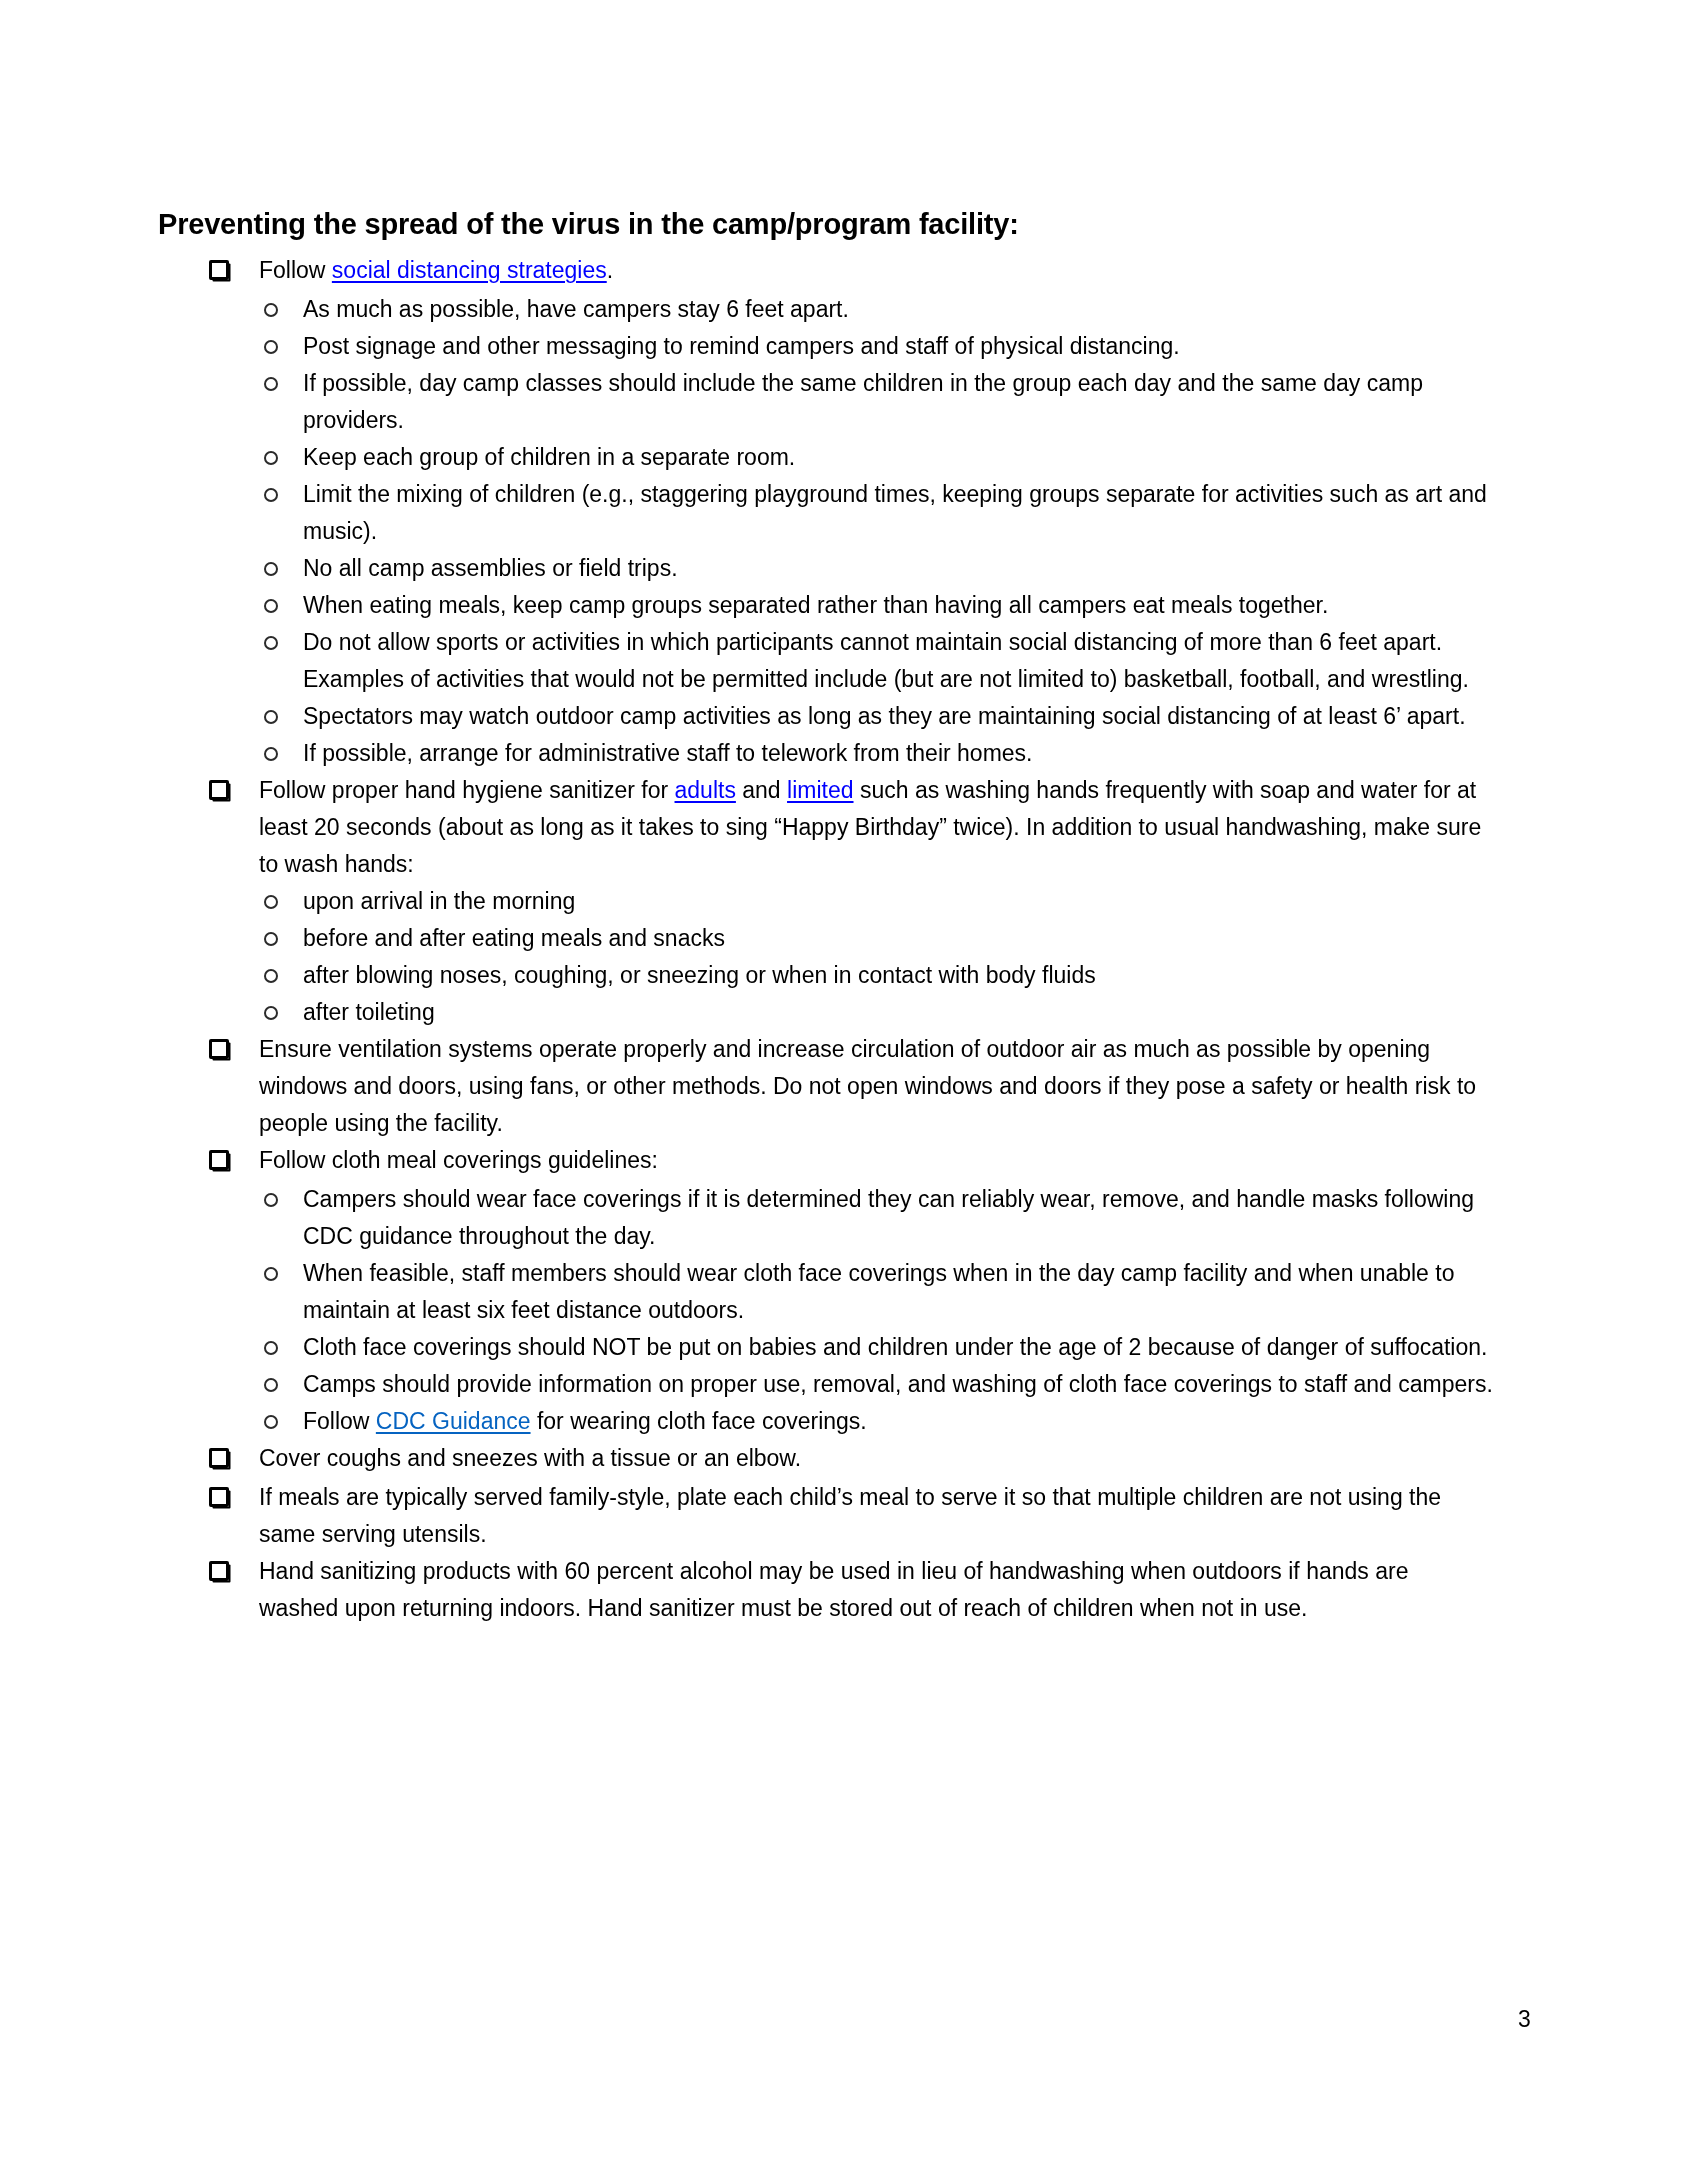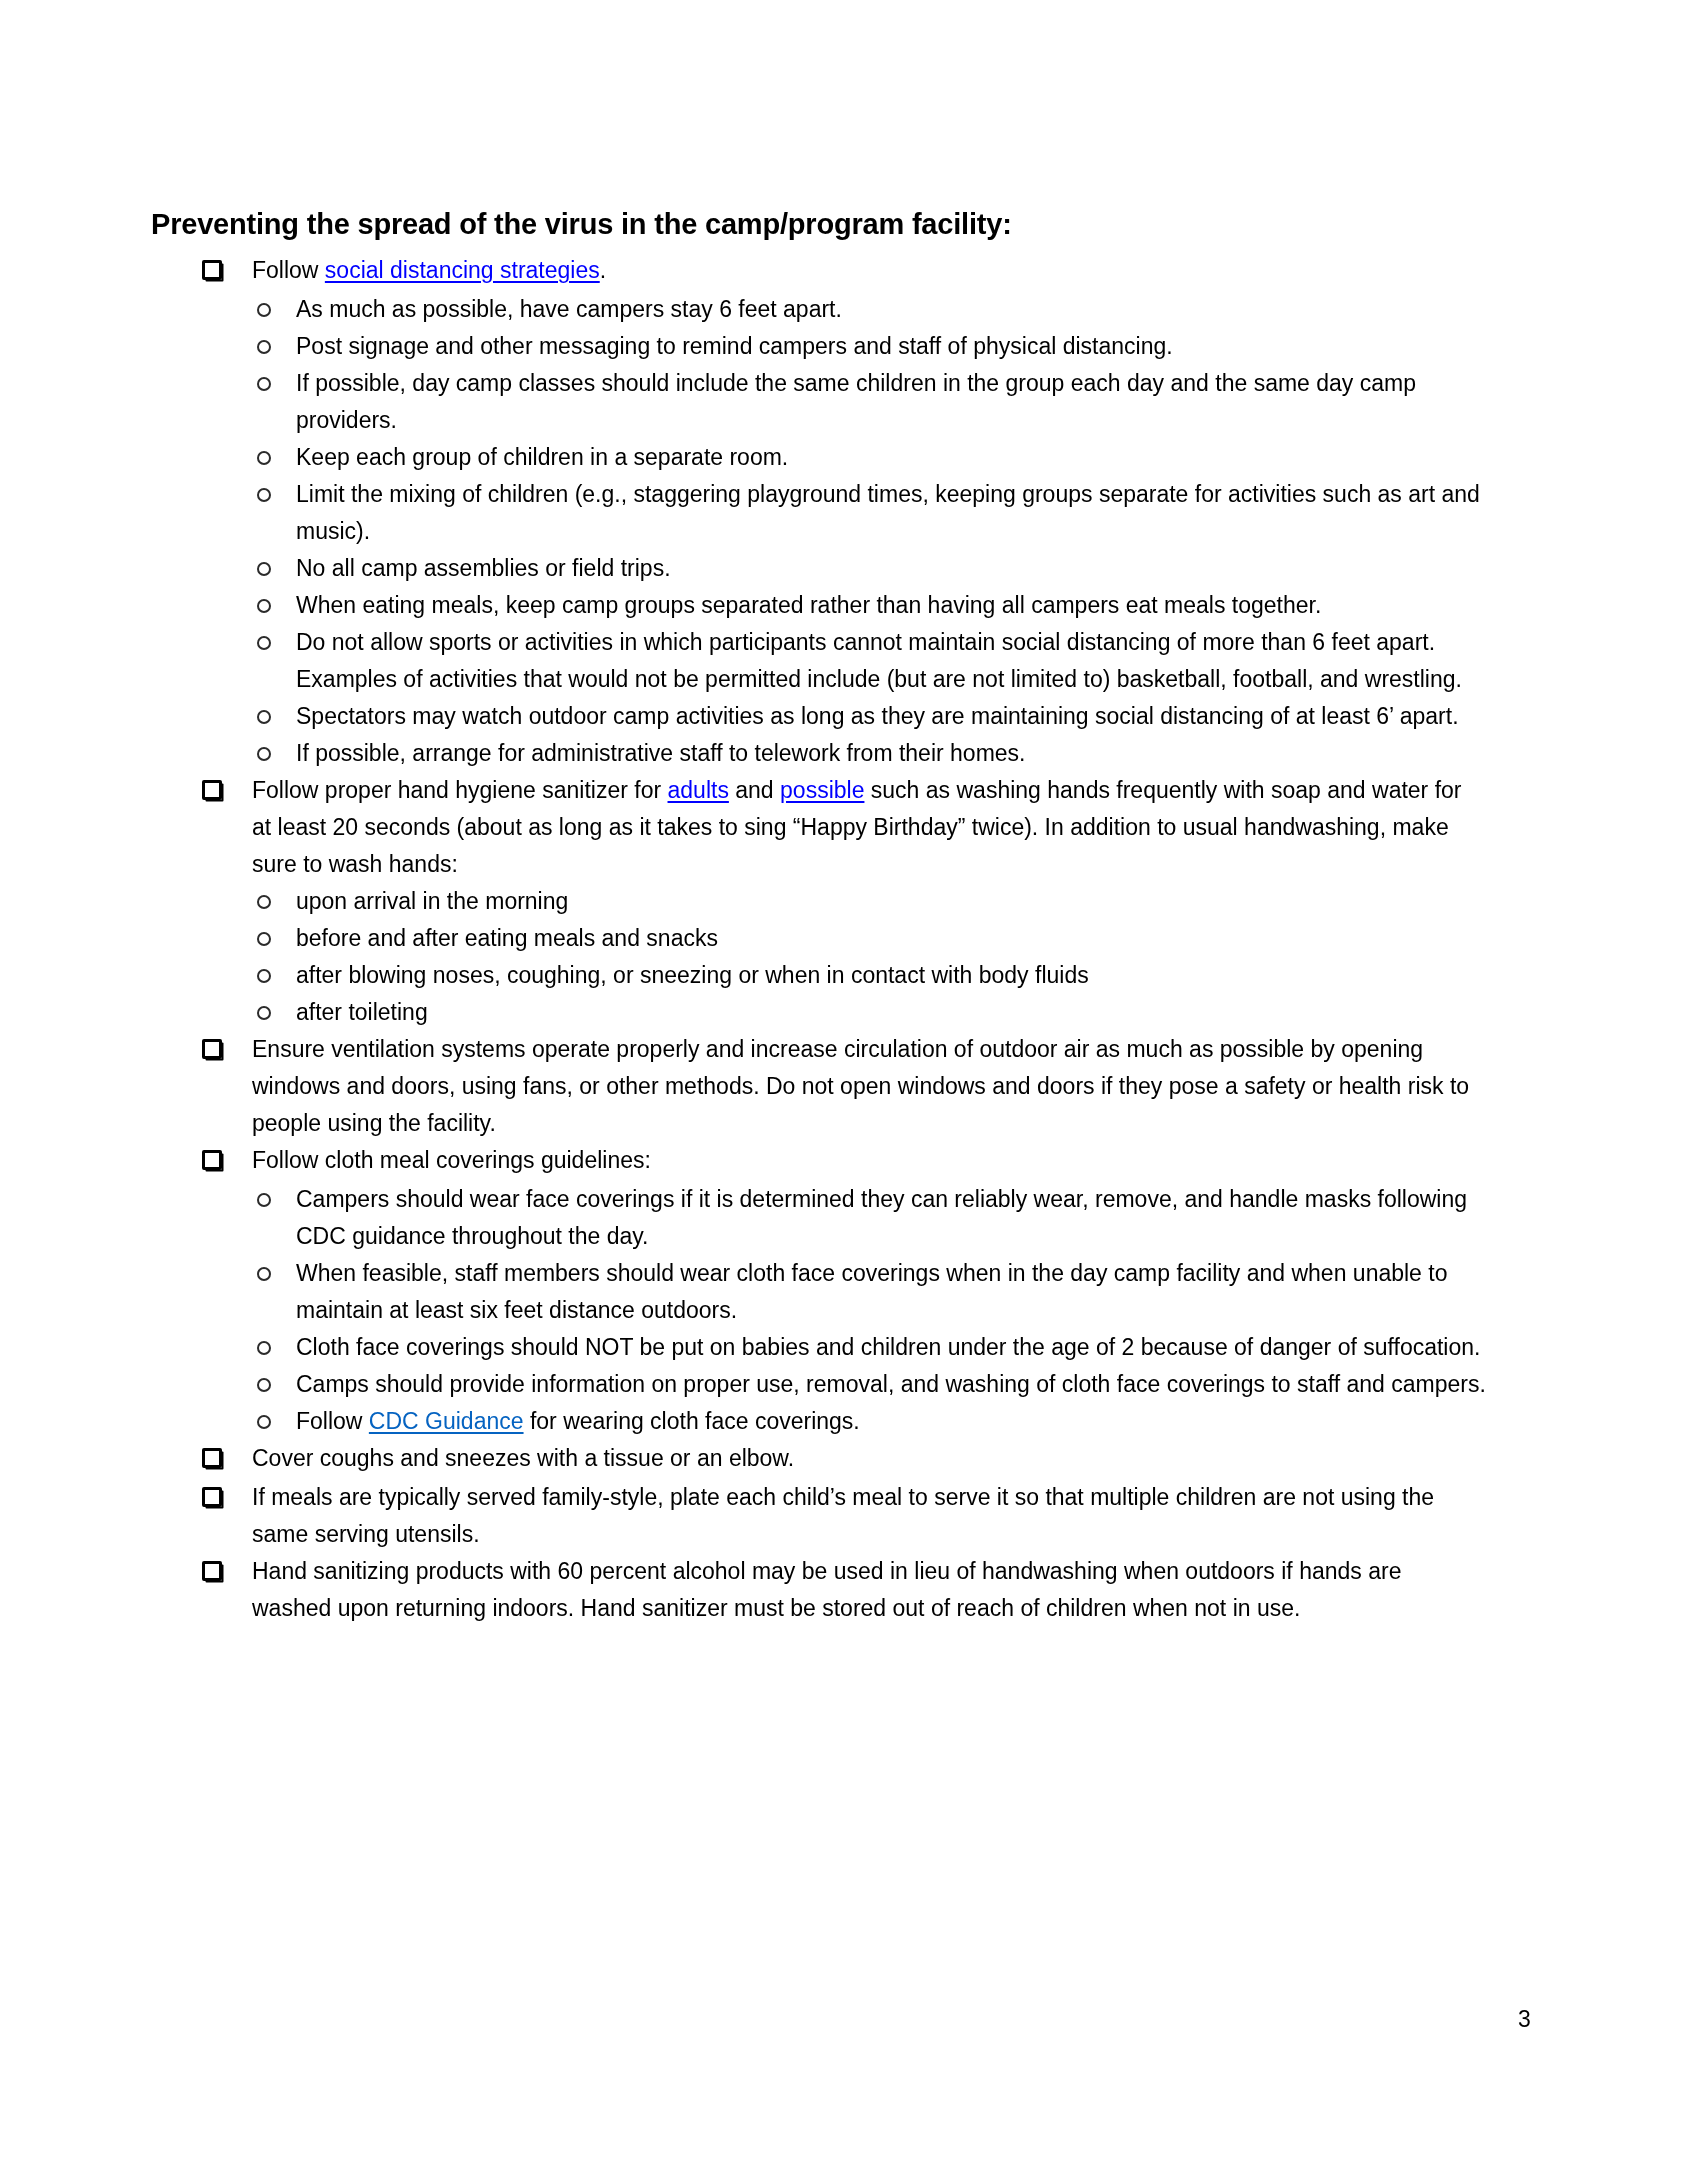--- a/index.html
+++ b/index.html
@@ -5,21 +5,21 @@
   html, body { margin: 0; padding: 0; background: #e8e8e8; }
   .page {
     position: relative;
     width: 1683px;
     height: 2178px;
     background: #ffffff;
     font-family: "Liberation Sans", sans-serif;
     color: #000000;
     overflow: hidden;
   }
-  .doc { position: absolute; left: 4px; top: 205px; }
+  .doc { position: absolute; left: 11px; top: 205px; }
   .title {
     margin: 0 0 9px 147px;
     font-size: 29px;
     font-weight: bold;
     line-height: 38px;
     letter-spacing: -0.2px;
   }
   .checklist { font-size: 23px; line-height: 37px; }
   .item { display: flex; align-items: flex-start; }
   .item.l1 { margin-left: 198px; }
@@ -107,21 +107,21 @@
         <div class="item l2">
           <span class="glyph-col"><span class="circle"></span></span>
           <span class="text"><span>Spectators may watch outdoor camp activities as long as they are maintaining social distancing of at least 6’ apart.</span></span>
         </div>
         <div class="item l2">
           <span class="glyph-col"><span class="circle"></span></span>
           <span class="text"><span>If possible, arrange for administrative staff to telework from their homes.</span></span>
         </div>
         <div class="item l1">
           <span class="glyph-col"><span class="checkbox"></span></span>
-          <span class="text"><span>Follow proper hand hygiene sanitizer for </span><a class="link">adults</a><span> and </span><a class="link">possible</a><span> such as washing hands frequently with soap and water for at least 20 seconds (about as long as it takes to sing “Happy Birthday” twice). In addition to usual handwashing, make sure to wash hands:</span></span>
+          <span class="text"><span>Follow proper hand hygiene sanitizer for </span><a class="link">adults</a><span> and </span><a class="link">limited</a><span> such as washing hands frequently with soap and water for at least 20 seconds (about as long as it takes to sing “Happy Birthday” twice). In addition to usual handwashing, make sure to wash hands:</span></span>
         </div>
         <div class="item l2">
           <span class="glyph-col"><span class="circle"></span></span>
           <span class="text"><span>upon arrival in the morning</span></span>
         </div>
         <div class="item l2">
           <span class="glyph-col"><span class="circle"></span></span>
           <span class="text"><span>before and after eating meals and snacks</span></span>
         </div>
         <div class="item l2">

